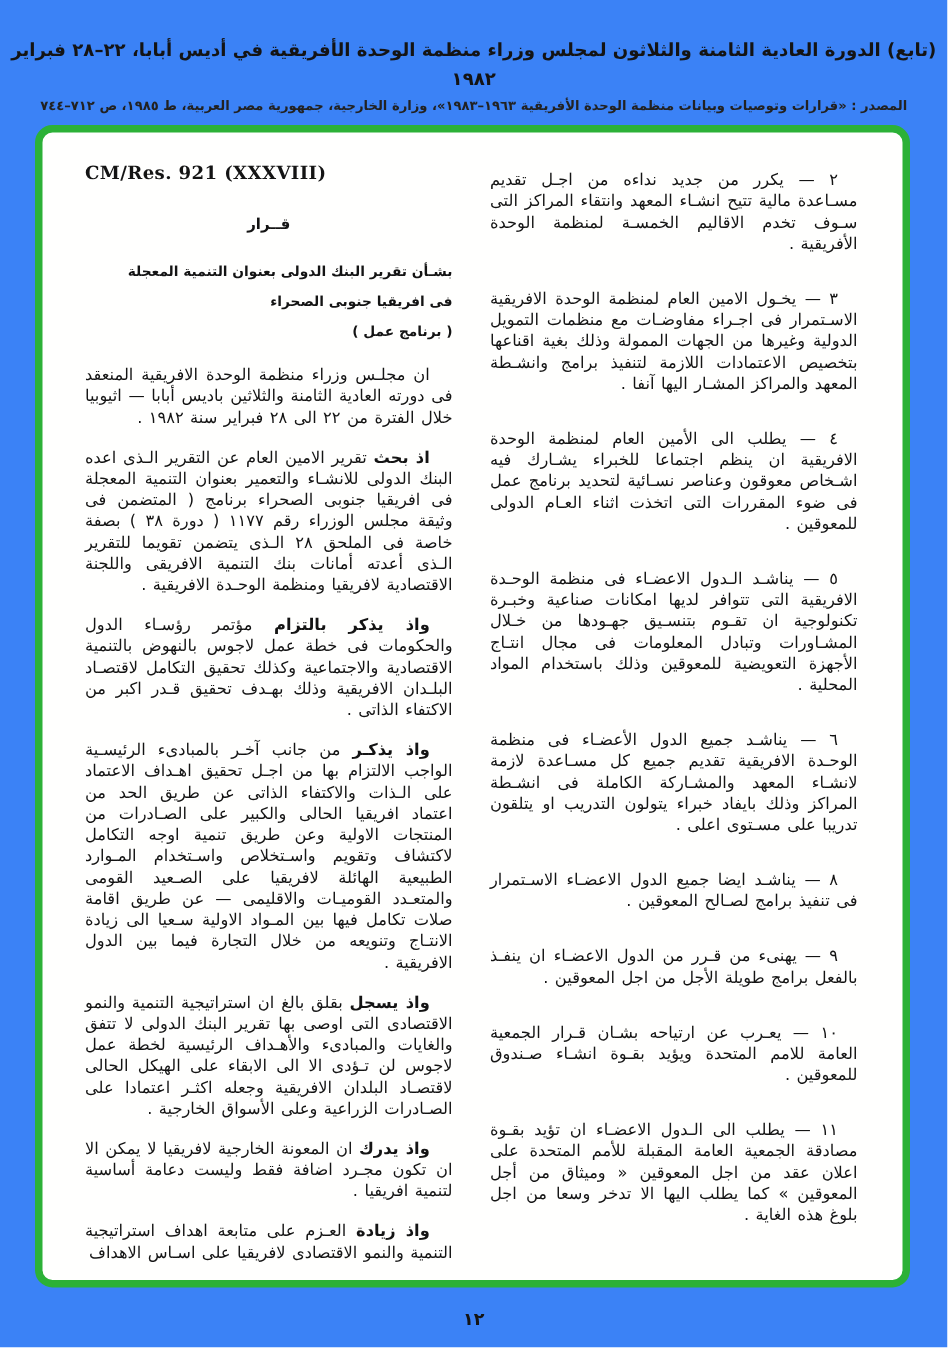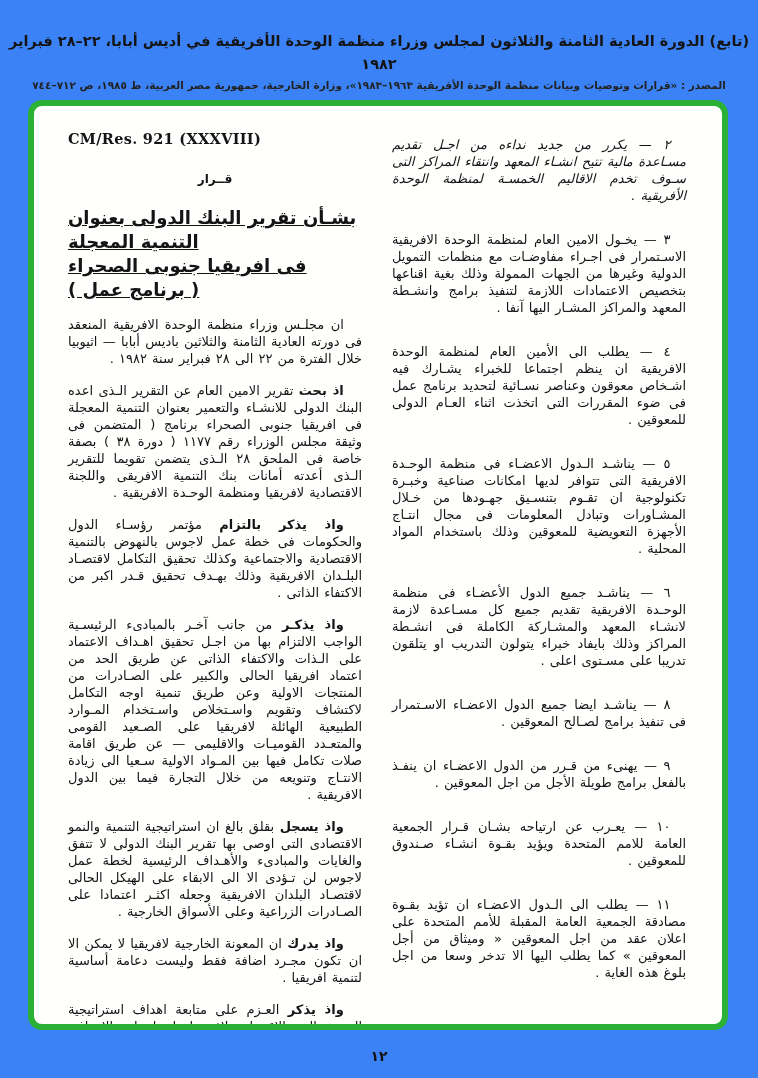--- a/index.html
+++ b/index.html
@@ -58,44 +58,43 @@
     text-align: justify;
     font-size: 13px;
     line-height: 17px;
   }
   
   .item {
     margin: 0 0 27px 0;
     text-indent: 1.2em;
     word-spacing: 1px;
   }
-  .item:first-child { margin-top: 8px; font-style: italic; }
+  .item:first-child { margin-top: 8px; }
   
   .ref {
     direction: ltr;
     text-align: left;
     font-family: "DejaVu Serif", serif;
     font-weight: bold;
     font-size: 14.5px;
     margin: 2px 0 24px 0;
     letter-spacing: 0.3px;
   }
   .res-title {
     text-align: center;
     font-weight: bold;
     font-size: 12px;
     margin: 0 0 18px 0;
   }
   .res-subtitle {
-    text-align: left;
+    text-align: right;
     font-weight: bold;
-    font-size: 18px;
+    font-size: 11px;
     line-height: 24px;
     margin: 0;
-    text-decoration: underline;
   }
   .res-subtitle.last { margin-bottom: 14px; }
   .para {
     margin: 0 0 15px 0;
     text-indent: 1.4em;
     word-spacing: 1px;
   }
   .para b { font-weight: bold; }
   
   .page-number {
@@ -139,21 +138,21 @@
         <div class="res-subtitle">بشـأن تقرير البنك الدولى بعنوان التنمية المعجلة</div>
         <div class="res-subtitle">فى افريقيا جنوبى الصحراء</div>
         <div class="res-subtitle last">( برنامج عمل )</div>
 
         <p class="para"><b></b><span>ان مجلـس وزراء منظمة الوحدة الافريقية المنعقد فى دورته العادية الثامنة والثلاثين باديس أبابا — اثيوبيا خلال الفترة من ٢٢ الى ٢٨ فبراير سنة ١٩٨٢ .</span></p>
         <p class="para"><b>اذ بحث</b><span> تقرير الامين العام عن التقرير الـذى اعده البنك الدولى للانشـاء والتعمير بعنوان التنمية المعجلة فى افريقيا جنوبى الصحراء برنامج ( المتضمن فى وثيقة مجلس الوزراء رقم ١١٧٧ ( دورة ٣٨ ) بصفة خاصة فى الملحق ٢٨ الـذى يتضمن تقويما للتقرير الـذى أعدته أمانات بنك التنمية الافريقى واللجنة الاقتصادية لافريقيا ومنظمة الوحـدة الافريقية .</span></p>
         <p class="para"><b>واذ يذكر بالتزام</b><span> مؤتمر رؤسـاء الدول والحكومات فى خطة عمل لاجوس بالنهوض بالتنمية الاقتصادية والاجتماعية وكذلك تحقيق التكامل لاقتصـاد البلـدان الافريقية وذلك بهـدف تحقيق قـدر اكبر من الاكتفاء الذاتى .</span></p>
         <p class="para"><b>واذ يذكـر</b><span> من جانب آخـر بالمبادىء الرئيسـية الواجب الالتزام بها من اجـل تحقيق اهـداف الاعتماد على الـذات والاكتفاء الذاتى عن طريق الحد من اعتماد افريقيا الحالى والكبير على الصـادرات من المنتجات الاولية وعن طريق تنمية اوجه التكامل لاكتشاف وتقويم واسـتخلاص واسـتخدام المـوارد الطبيعية الهائلة لافريقيا على الصـعيد القومى والمتعـدد القوميـات والاقليمى — عن طريق اقامة صلات تكامل فيها بين المـواد الاولية سـعيا الى زيادة الانتـاج وتنويعه من خلال التجارة فيما بين الدول الافريقية .</span></p>
         <p class="para"><b>واذ يسجل</b><span> بقلق بالغ ان استراتيجية التنمية والنمو الاقتصادى التى اوصى بها تقرير البنك الدولى لا تتفق والغايات والمبادىء والأهـداف الرئيسية لخطة عمل لاجوس لن تـؤدى الا الى الابقاء على الهيكل الحالى لاقتصـاد البلدان الافريقية وجعله اكثـر اعتمادا على الصـادرات الزراعية وعلى الأسواق الخارجية .</span></p>
         <p class="para"><b>واذ يدرك</b><span> ان المعونة الخارجية لافريقيا لا يمكن الا ان تكون مجـرد اضافة فقط وليست دعامة أساسية لتنمية افريقيا .</span></p>
-        <p class="para"><b>واذ يذكر</b><span> العـزم على متابعة اهداف استراتيجية التنمية والنمو الاقتصادى لافريقيا على اسـاس الاهداف</span></p>
+        <p class="para"><b>واذ زيادة</b><span> العـزم على متابعة اهداف استراتيجية التنمية والنمو الاقتصادى لافريقيا على اسـاس الاهداف</span></p>
       </div>
 
     </div>
   </div>
 
   <div class="page-number">١٢</div>
 
 </div>
 
 </body></html>

